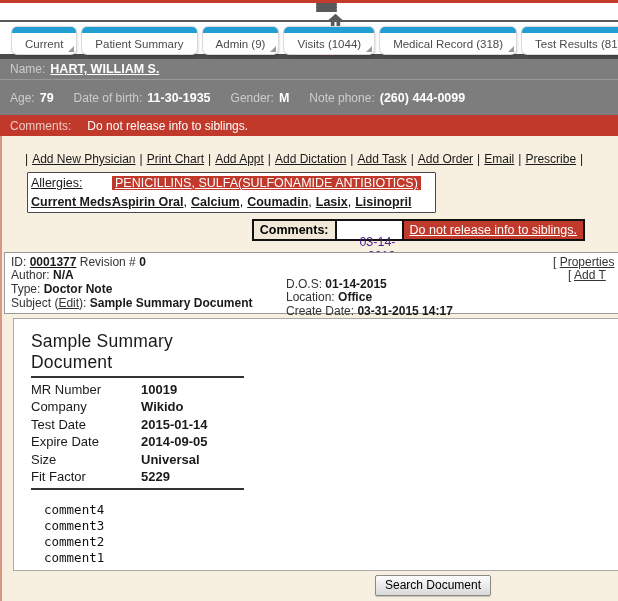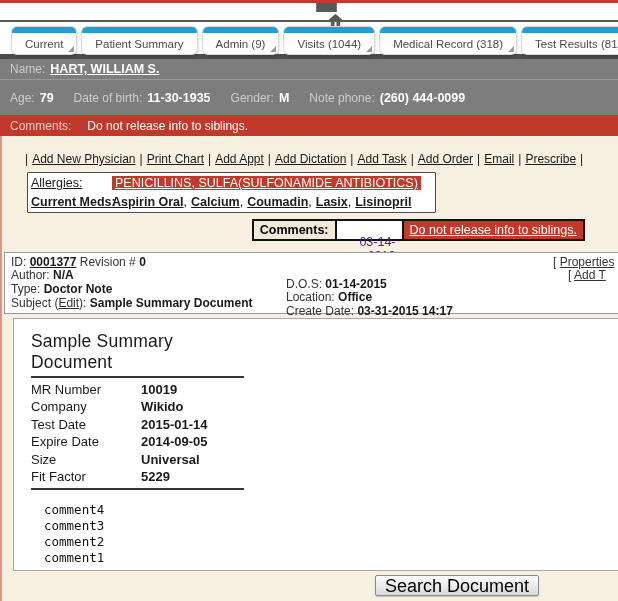--- a/index.html
+++ b/index.html
@@ -102,21 +102,21 @@
   .fields { margin-top: 3px; width: 213px; }
   .frow { display: flex; align-items: center; height: 17.5px; font-size: 13px; color: #1a1a1a; }
   .frow .flabel { width: 110px; flex: none; }
   .frow .fvalue { font-weight: bold; }
   .rule { width: 213px; border-top: 2px solid #333; margin-top: 2px; }
   .mono { margin: 12px 0 0 13px; font-family: "DejaVu Sans Mono", "Liberation Mono", monospace;
     font-size: 12.5px; line-height: 16px; color: #111; }
 
   .search-btn {
     display: block; margin: 4px 0 0 375px; height: 21px; padding: 0 9px;
-    font-family: "Liberation Sans", sans-serif; font-size: 18px; color: #000;
+    font-family: "Liberation Sans", sans-serif; font-size: 12px; color: #000;
     background: linear-gradient(#fdfdfd, #d9d9d9); border: 1px solid #8a8a8a;
     border-radius: 2px; box-shadow: 0 1px 1px rgba(0,0,0,.2); cursor: pointer;
   }
 </style>
 </head>
 <body>
 
 <div class="page">
   <div class="top-red-line"></div>
 

